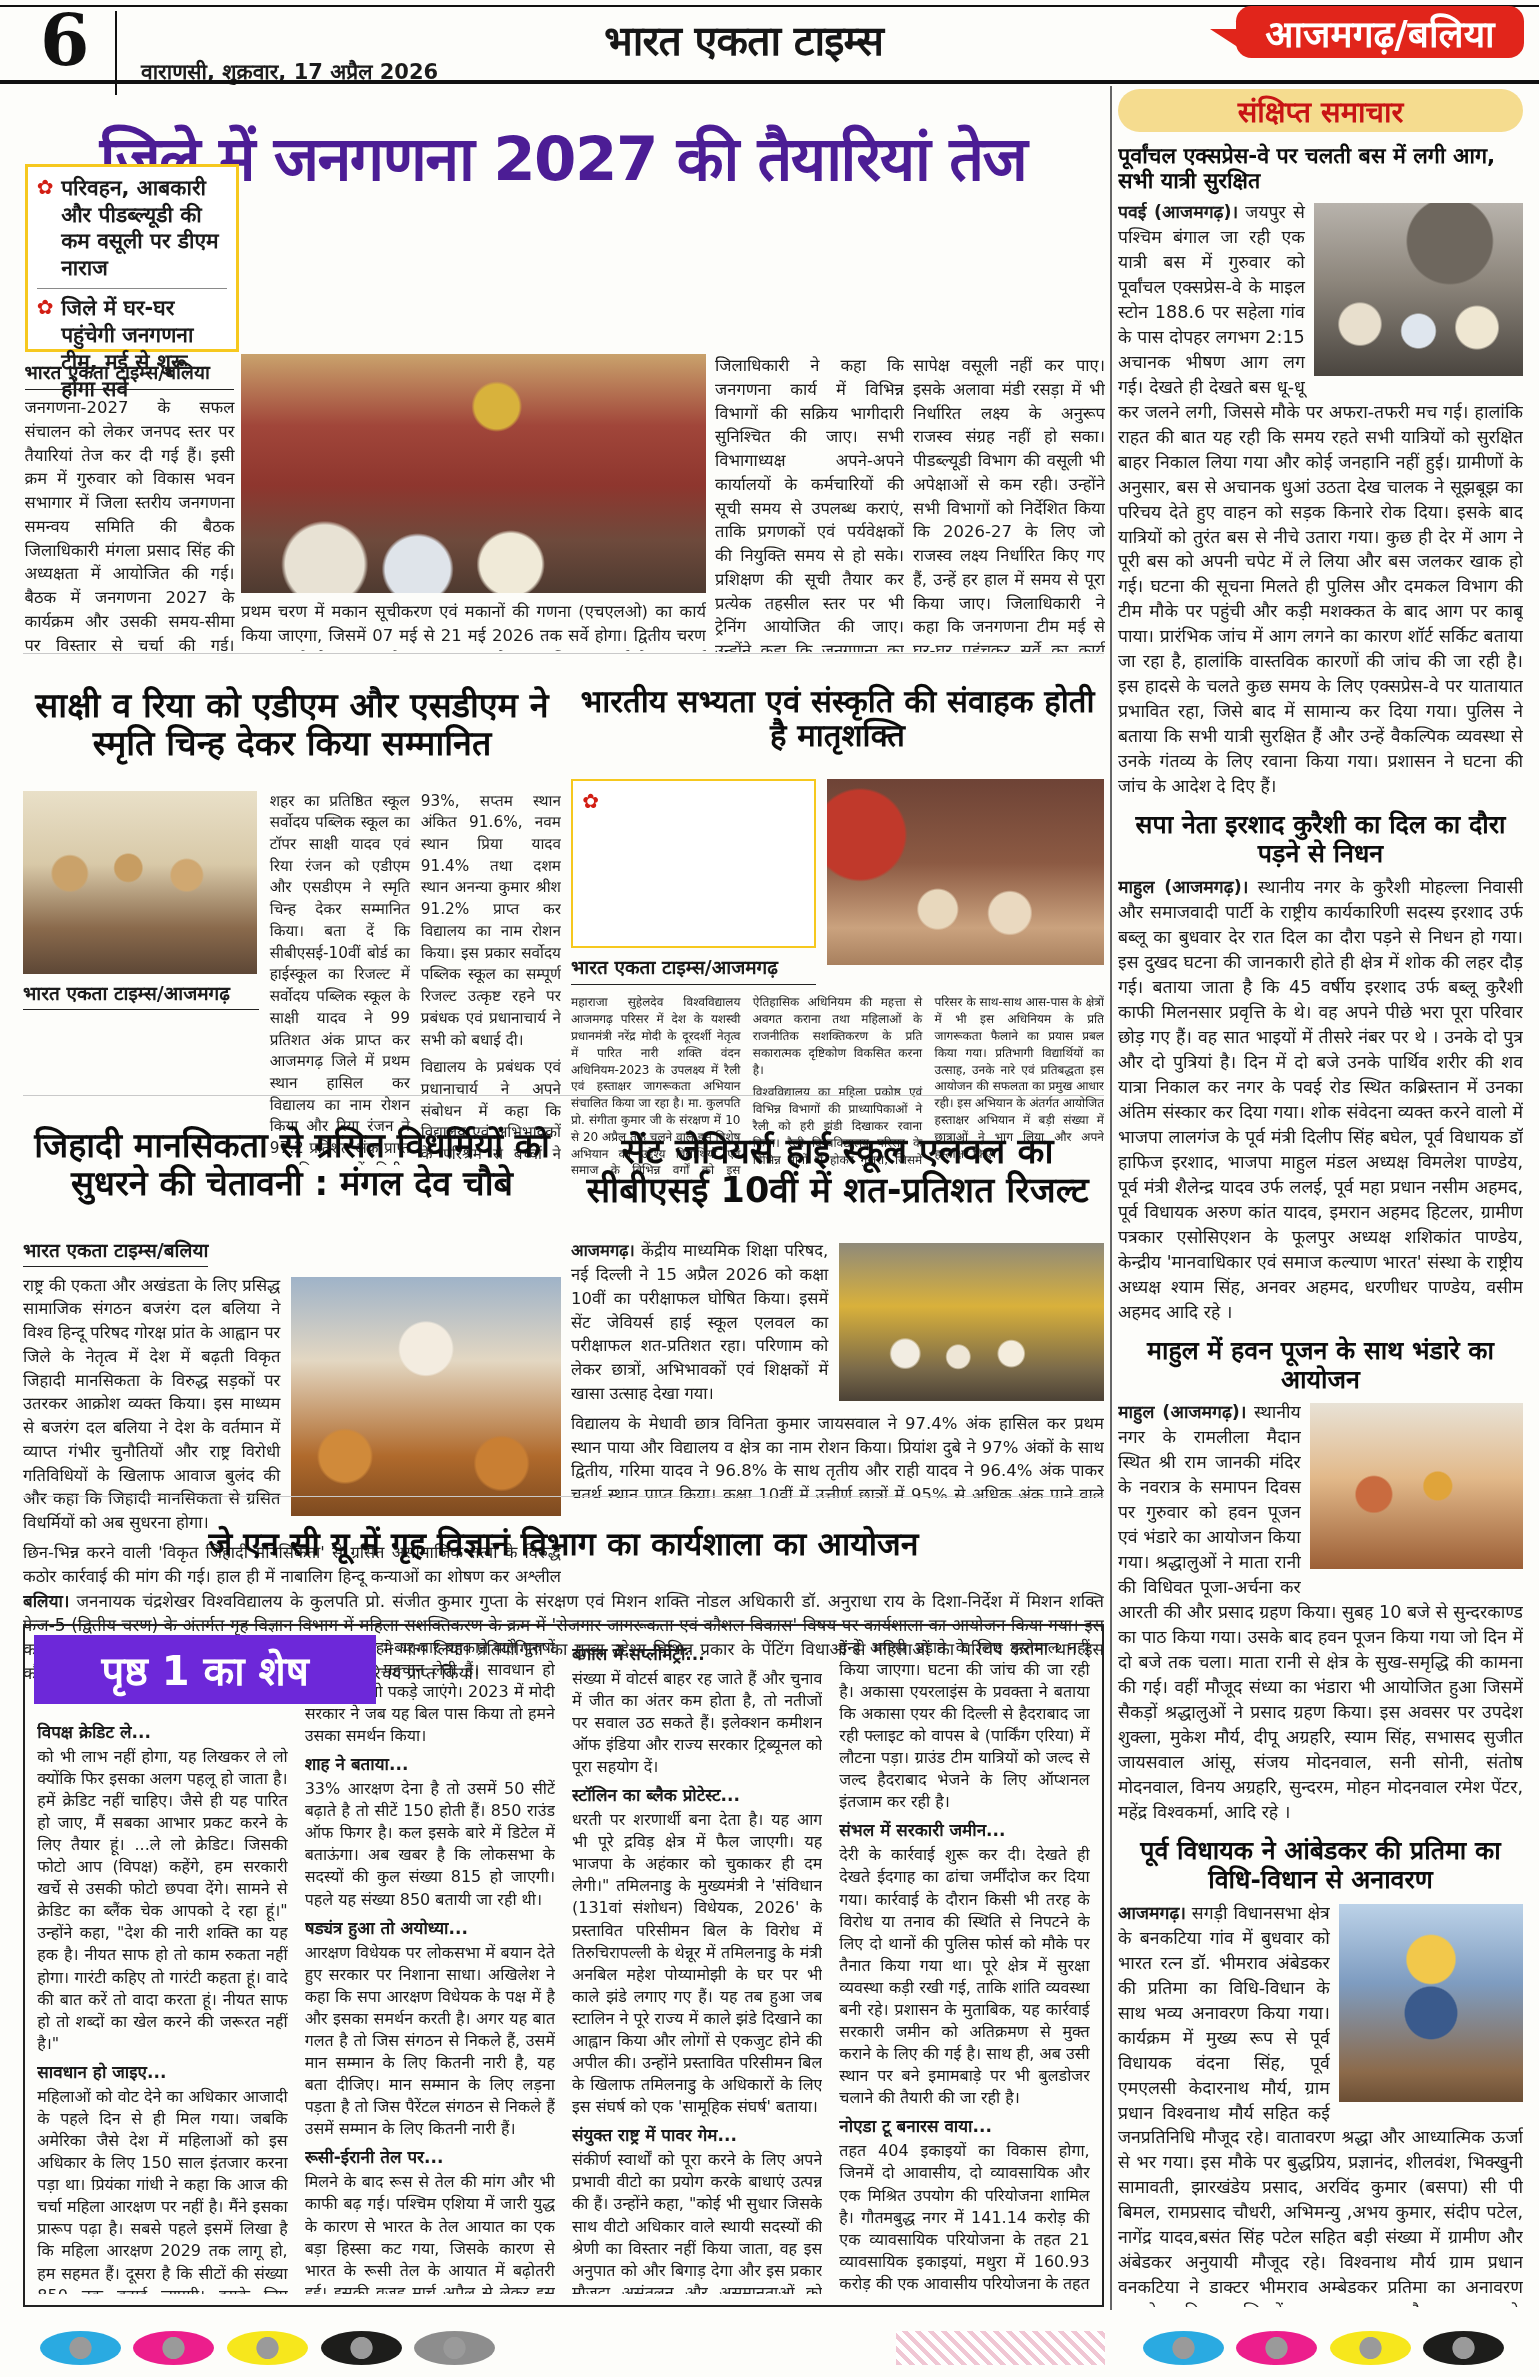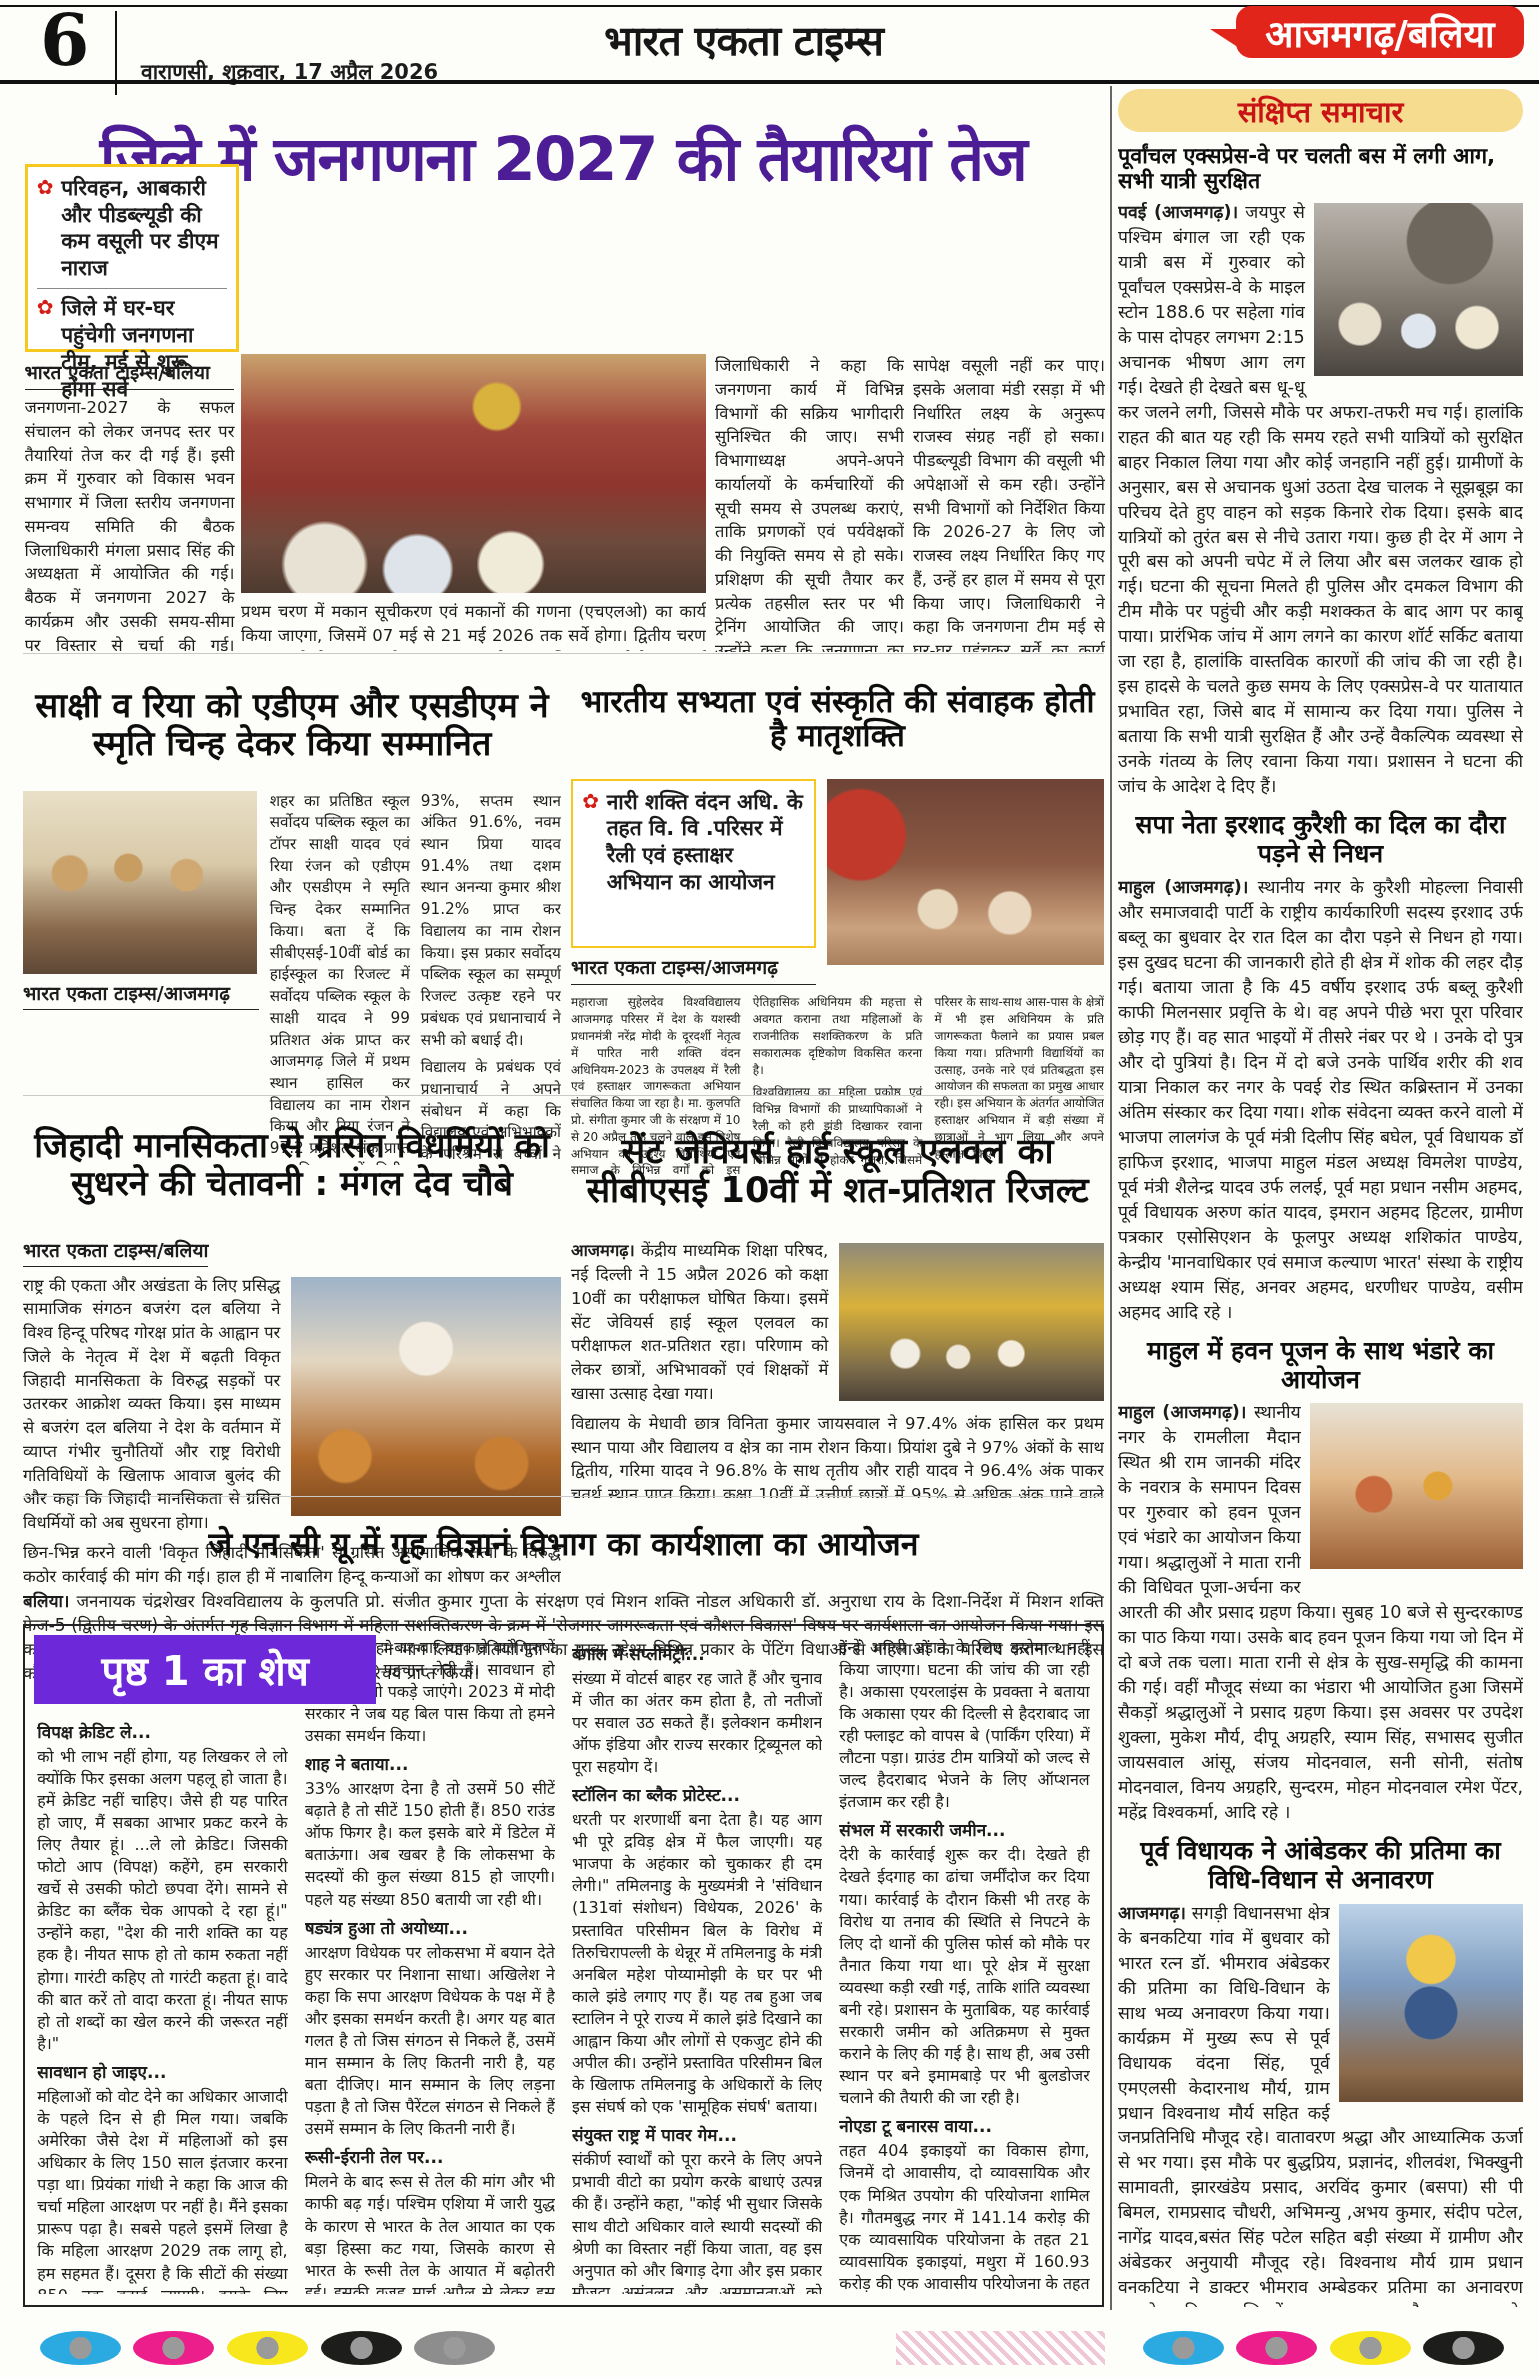--- a/index.html
+++ b/index.html
@@ -187,21 +187,20 @@
     </div>
   </section>
 
   <section class="mat">
     <h2 class="art-head">भारतीय सभ्यता एवं संस्कृति की संवाहक होती है मातृशक्ति</h2>
     <div class="mat-grid">
       <div>
         <div class="mat-box">
           <div class="bullet">
             <span class="flower">✿</span>
-            <span>नारी शक्ति वंदन अधि. के तहत वि. वि .परिसर में रैली एवं हस्ताक्षर अभियान का आयोजन</span>
           </div>
         </div>
         <div class="byline mat-byline">भारत एकता टाइम्स/आजमगढ़</div>
       </div>
       <div class="mat-photo"></div>
     </div>
     <div class="mat-body">
       <p style="margin:0 0 6.1px">महाराजा सुहेलदेव विश्वविद्यालय आजमगढ़ परिसर में देश के यशस्वी प्रधानमंत्री नरेंद्र मोदी के दूरदर्शी नेतृत्व में पारित नारी शक्ति वंदन अधिनियम-2023 के उपलक्ष्य में रैली एवं हस्ताक्षर जागरूकता अभियान संचालित किया जा रहा है। मा. कुलपति प्रो. संगीता कुमार जी के संरक्षण में 10 से 20 अप्रैल तक चलने वाले इस विशेष अभियान का उद्देश्य विद्यार्थियों एवं समाज के विभिन्न वर्गों को इस ऐतिहासिक अधिनियम की महत्ता से अवगत कराना तथा महिलाओं के राजनीतिक सशक्तिकरण के प्रति सकारात्मक दृष्टिकोण विकसित करना है।</p>
       <p style="margin:0 0 6.1px">विश्वविद्यालय का महिला प्रकोष्ठ एवं विभिन्न विभागों की प्राध्यापिकाओं ने रैली को हरी झंडी दिखाकर रवाना किया। रैली विश्वविद्यालय परिसर के विभिन्न मार्गों से होकर गुजरी, जिसमें परिसर के साथ-साथ आस-पास के क्षेत्रों में भी इस अधिनियम के प्रति जागरूकता फैलाने का प्रयास प्रबल किया गया। प्रतिभागी विद्यार्थियों का उत्साह, उनके नारे एवं प्रतिबद्धता इस आयोजन की सफलता का प्रमुख आधार रही। इस अभियान के अंतर्गत आयोजित हस्ताक्षर अभियान में बड़ी संख्या में छात्राओं ने भाग लिया और अपने हस्ताक्षर किए।</p>
 

